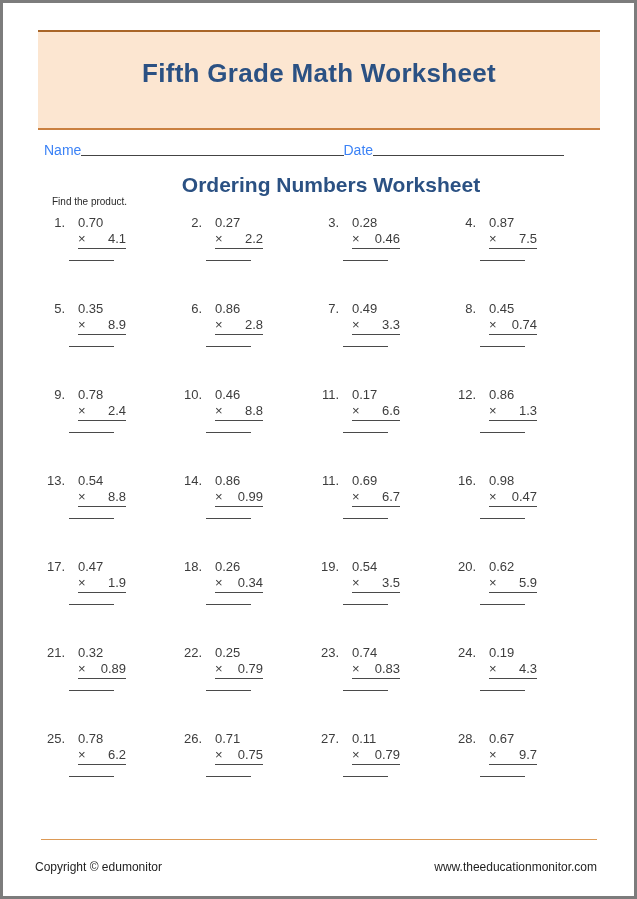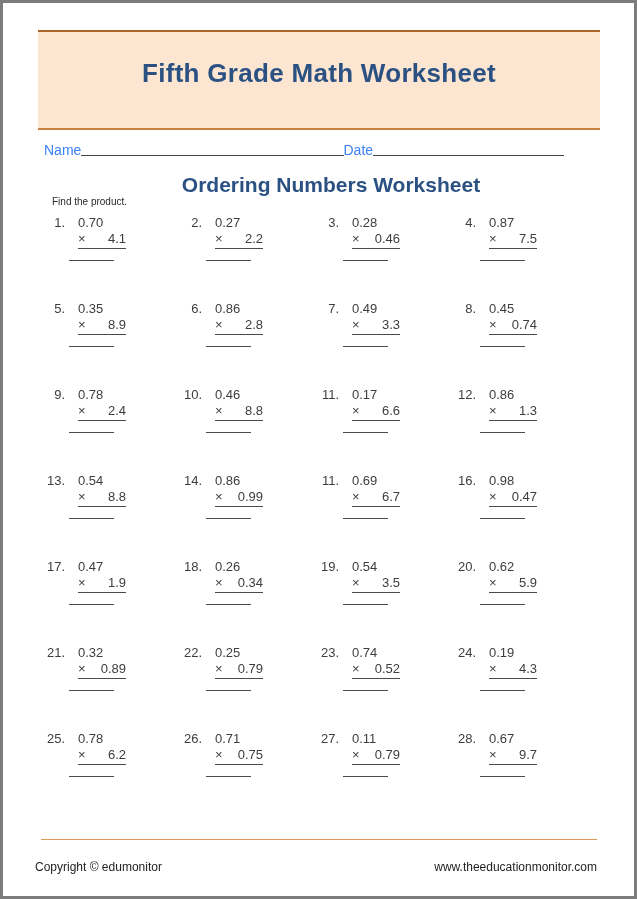--- a/index.html
+++ b/index.html
@@ -478,21 +478,21 @@
 
   <div class="problem">
     <div class="prow">
       <span class="pnum">23.</span>
       <span class="pop-box">0.74</span>
     </div>
     <div class="prow">
       <span class="pnum"></span>
       <span class="pop-box op2">
         <span>×</span>
-        <span>0.52</span>
+        <span>0.83</span>
       </span>
     </div>
     <div class="answer-line"></div>
   </div>
 
   <div class="problem">
     <div class="prow">
       <span class="pnum">24.</span>
       <span class="pop-box">0.19</span>
     </div>

